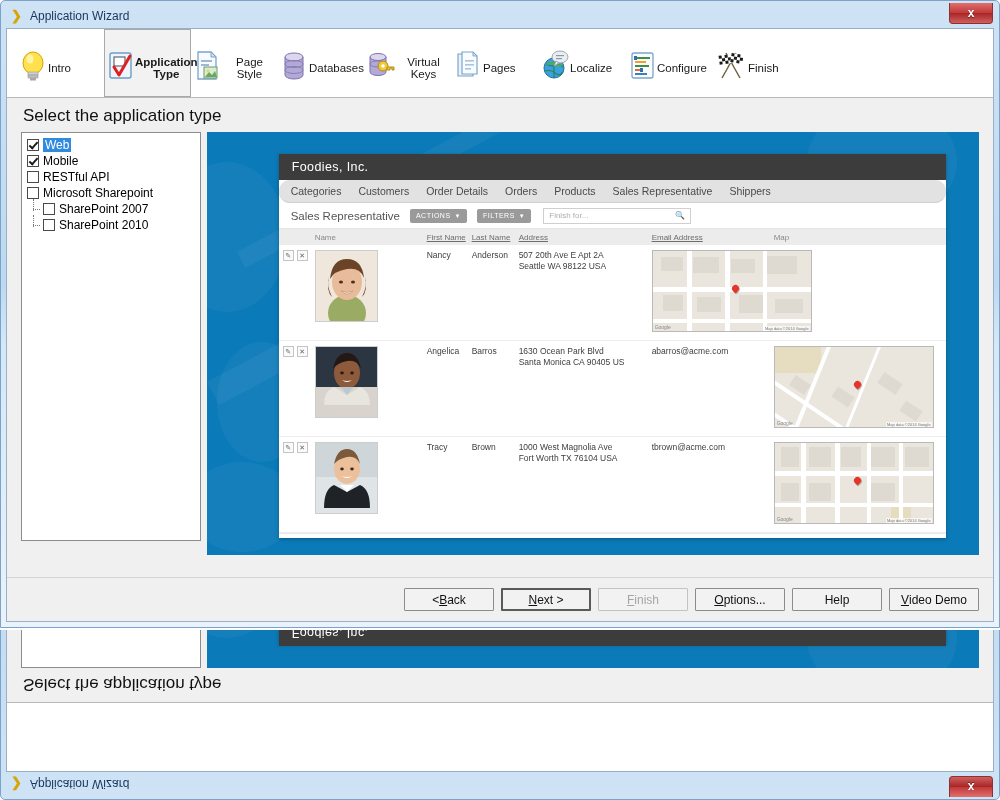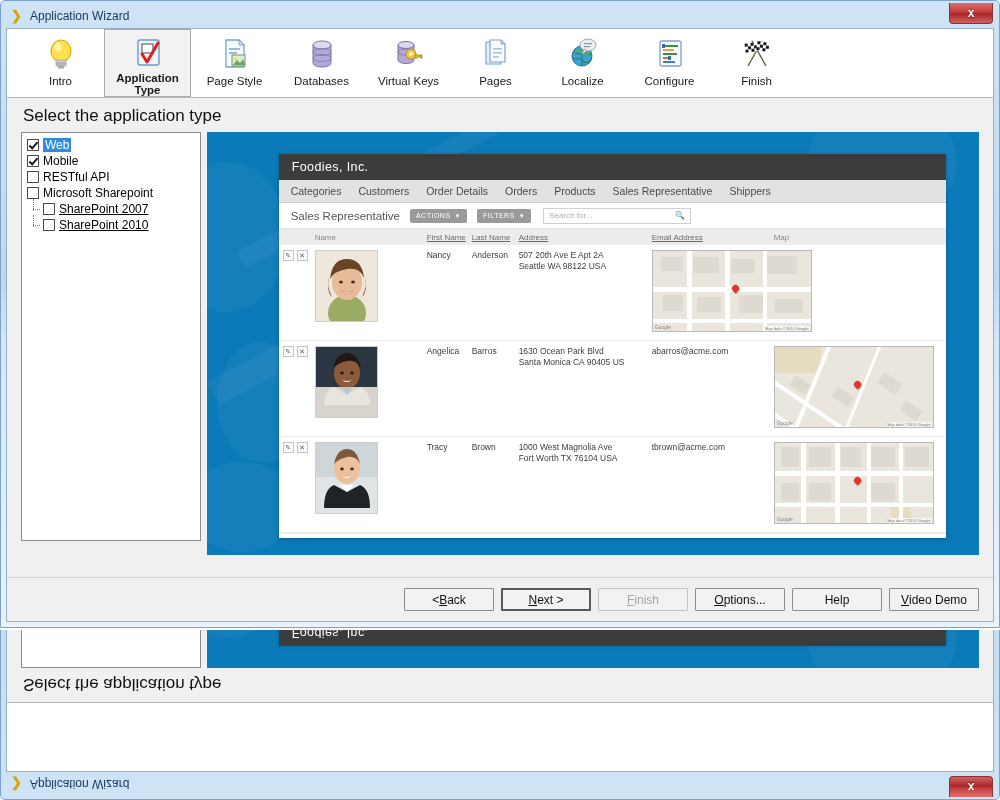--- a/index.html
+++ b/index.html
@@ -43,21 +43,21 @@
     background: #f0f0f0; border: 1px solid #9ab0c4;
   }
 
   
   .toolbar {
     height: 69px; background: #ffffff;
     border-bottom: 1px solid #b8b8b8;
     display: flex; align-items: stretch; padding-left: 10px;
   }
   .tb-item {
-    width: 87px; display: flex; flex-direction: column;
+    width: 87px; display: flex; 
     align-items: center; justify-content: flex-start;
     padding-top: 6px; cursor: default;
     border: 1px solid transparent;
   }
   .tb-item.active {
     background: #f2f2f2;
     border: 1px solid #a9a9a9;
     font-weight: bold;
   }
   .tb-glyph { height: 36px; display: flex; align-items: center; justify-content: center; }
@@ -75,21 +75,21 @@
   
   .body-row { display: flex; padding: 0 14px; gap: 6px; }
   .tree-panel {
     width: 182px; height: 409px; background: #fff;
     border: 1px solid #8c8c8c; padding: 4px 3px;
   }
   .tree-node {
     display: flex; align-items: center; height: 16px; font-size: 12px; color: #000;
     padding-left: 2px;
   }
-  .tree-node.child { padding-left: 18px; position: relative; text-decoration: underline; }
+  .tree-node.child { padding-left: 18px; position: relative; }
   .tree-node.child:before {
     content: ""; position: absolute; left: 8px; top: -2px;
     border-left: 1px dotted #7a7a7a; height: 12px;
   }
   .tree-node.child:after {
     content: ""; position: absolute; left: 8px; top: 8px;
     border-top: 1px dotted #7a7a7a; width: 7px;
   }
   .cb {
     width: 12px; height: 12px; border: 1px solid #4a4a4a; background: #fff;
@@ -123,21 +123,21 @@
     background: #ffffff; box-shadow: 0 1px 4px rgba(0,0,0,.28);
     overflow: hidden; font-family: "Liberation Sans", sans-serif;
   }
   .wa-brandbar {
     height: 26px; background: #3c3c3c; color: #fff;
     display: flex; align-items: center; padding-left: 13px;
     font-size: 12.5px; letter-spacing: .4px;
   }
   .wa-nav {
     height: 23px; background: #e2e2e2; border-bottom: 1px solid #cfcfcf;
-    display: flex; align-items: center; padding-left: 12px; gap: 17px;
+    display: flex; align-items: center; padding-left: 12px; gap: 17px; border-radius: 11px;
   }
   .wa-nav span { font-size: 10.5px; color: #4a4a4a; cursor: default; }
   .wa-subbar {
     height: 26px; display: flex; align-items: center; padding: 0 10px 0 12px;
     border-bottom: 1px solid #e4e4e4;
   }
   .wa-subtitle { font-size: 11.5px; color: #555; }
   .wa-btn {
     margin-left: 10px; height: 14px; padding: 0 6px;
     background: #9a9a9a; color: #fff; font-size: 7px; letter-spacing: .5px;
@@ -444,21 +444,21 @@
             <span class="wa-subtitle">Sales Representative</span>
             <div class="wa-btn">
               <span>ACTIONS</span>
               <span class="caret">▼</span>
             </div>
             <div class="wa-btn">
               <span>FILTERS</span>
               <span class="caret">▼</span>
             </div>
             <div class="wa-search">
-              <span>Search for...</span>
+              <span>Finish for...</span>
               <span>🔍</span>
             </div>
           </div>
 
           <div class="wa-thead">
             <span class="col-act"></span>
             <span class="col-photo">Name</span>
             <span class="col-first u">First Name</span>
             <span class="col-last u">Last Name</span>
             <span class="col-addr u">Address</span>

